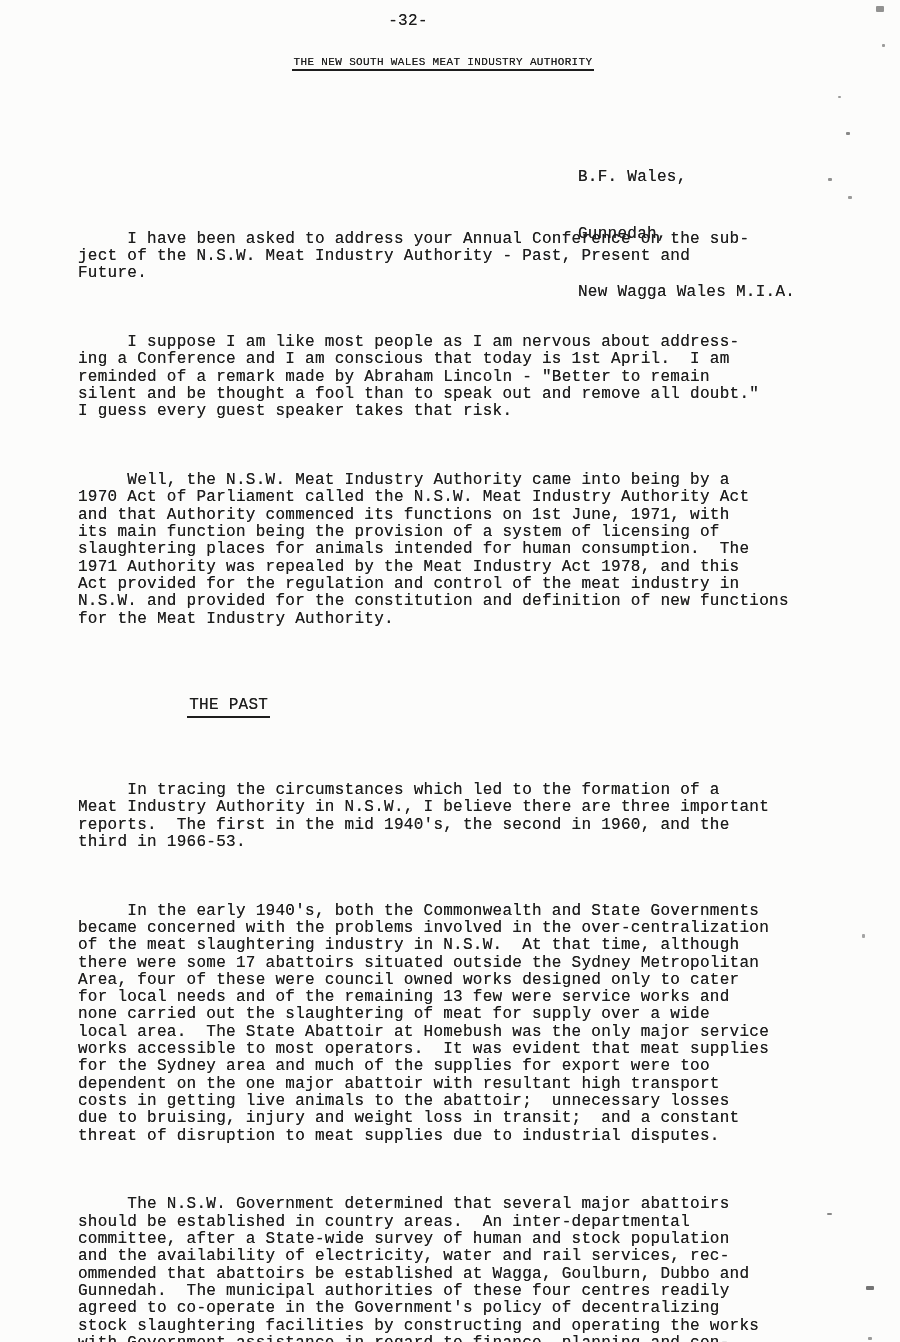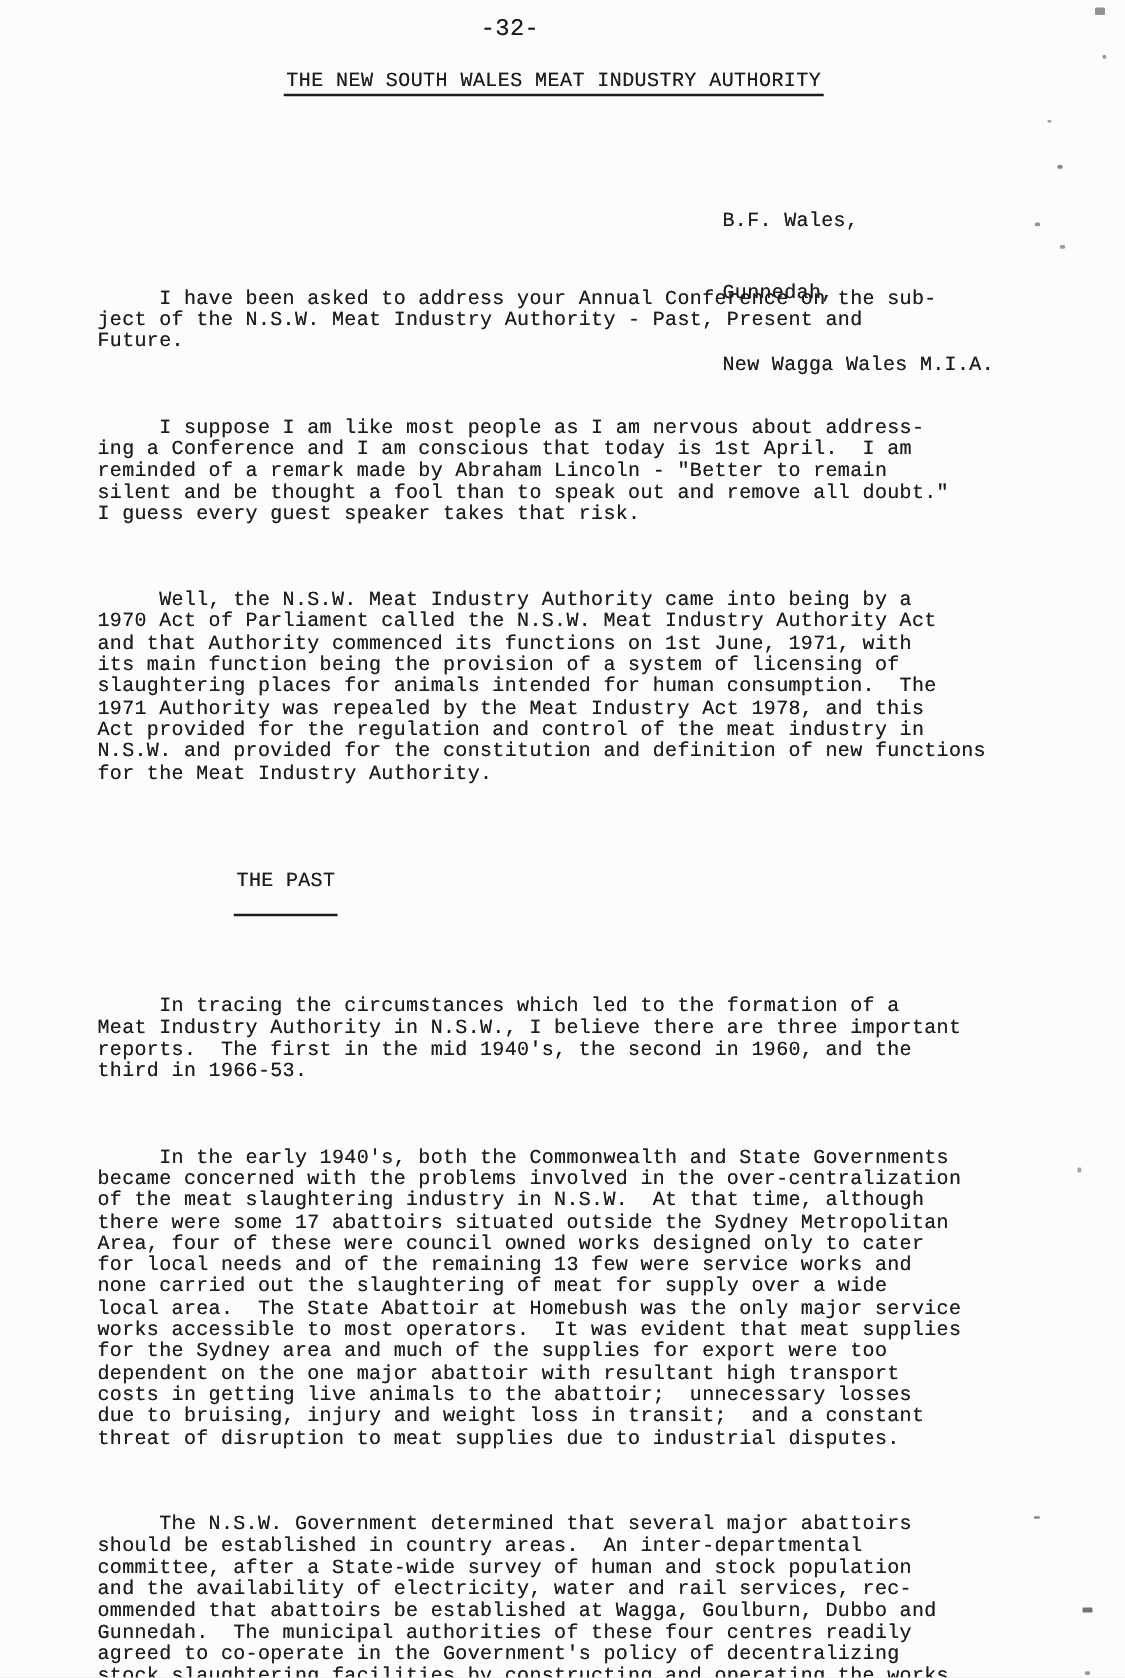--- a/index.html
+++ b/index.html
@@ -17,30 +17,30 @@
     font-family: "Liberation Mono", "DejaVu Sans Mono", monospace;
     color: #1d1d1d;
     text-shadow: 0 0 0.5px rgba(25,25,25,0.75);
   }
   .page-number {
     position: absolute;
     top: 12px;
     left: 0;
     width: 816px;
     text-align: center;
-    font-size: 19px;
+    font-size: 16px;
     letter-spacing: 0.3px;
   }
   .title-block {
     position: absolute;
     top: 56px;
     left: 0;
     width: 886px;
     text-align: center;
-    font-size: 16px;
+    font-size: 11px;
     letter-spacing: 0.35px;
   }
   .doc-title { margin-bottom: 6px; }
   .underlined {
     display: inline-block;
     border-bottom: 2px solid #1d1d1d;
     padding: 0 2px 1px 2px;
   }
   .byline {
     position: absolute;
@@ -56,21 +56,21 @@
     left: 78px;
     top: 196px;
     width: 790px;
     font-size: 16px;
     line-height: 17.3px;
     letter-spacing: 0.27px;
     white-space: pre;
   }
   .para { margin: 0 0 17px 0; }
   .section-heading { margin: 0 0 12px 50px; }
-  .section-heading .underlined { padding-bottom: 17px; }
+  .section-heading .underlined { padding-bottom: 2px; }
   .speck {
     position: absolute;
     background: #3a3a3a;
     border-radius: 1px;
   }
 </style>
 </head>
 <body>
 
 <div class="page">

